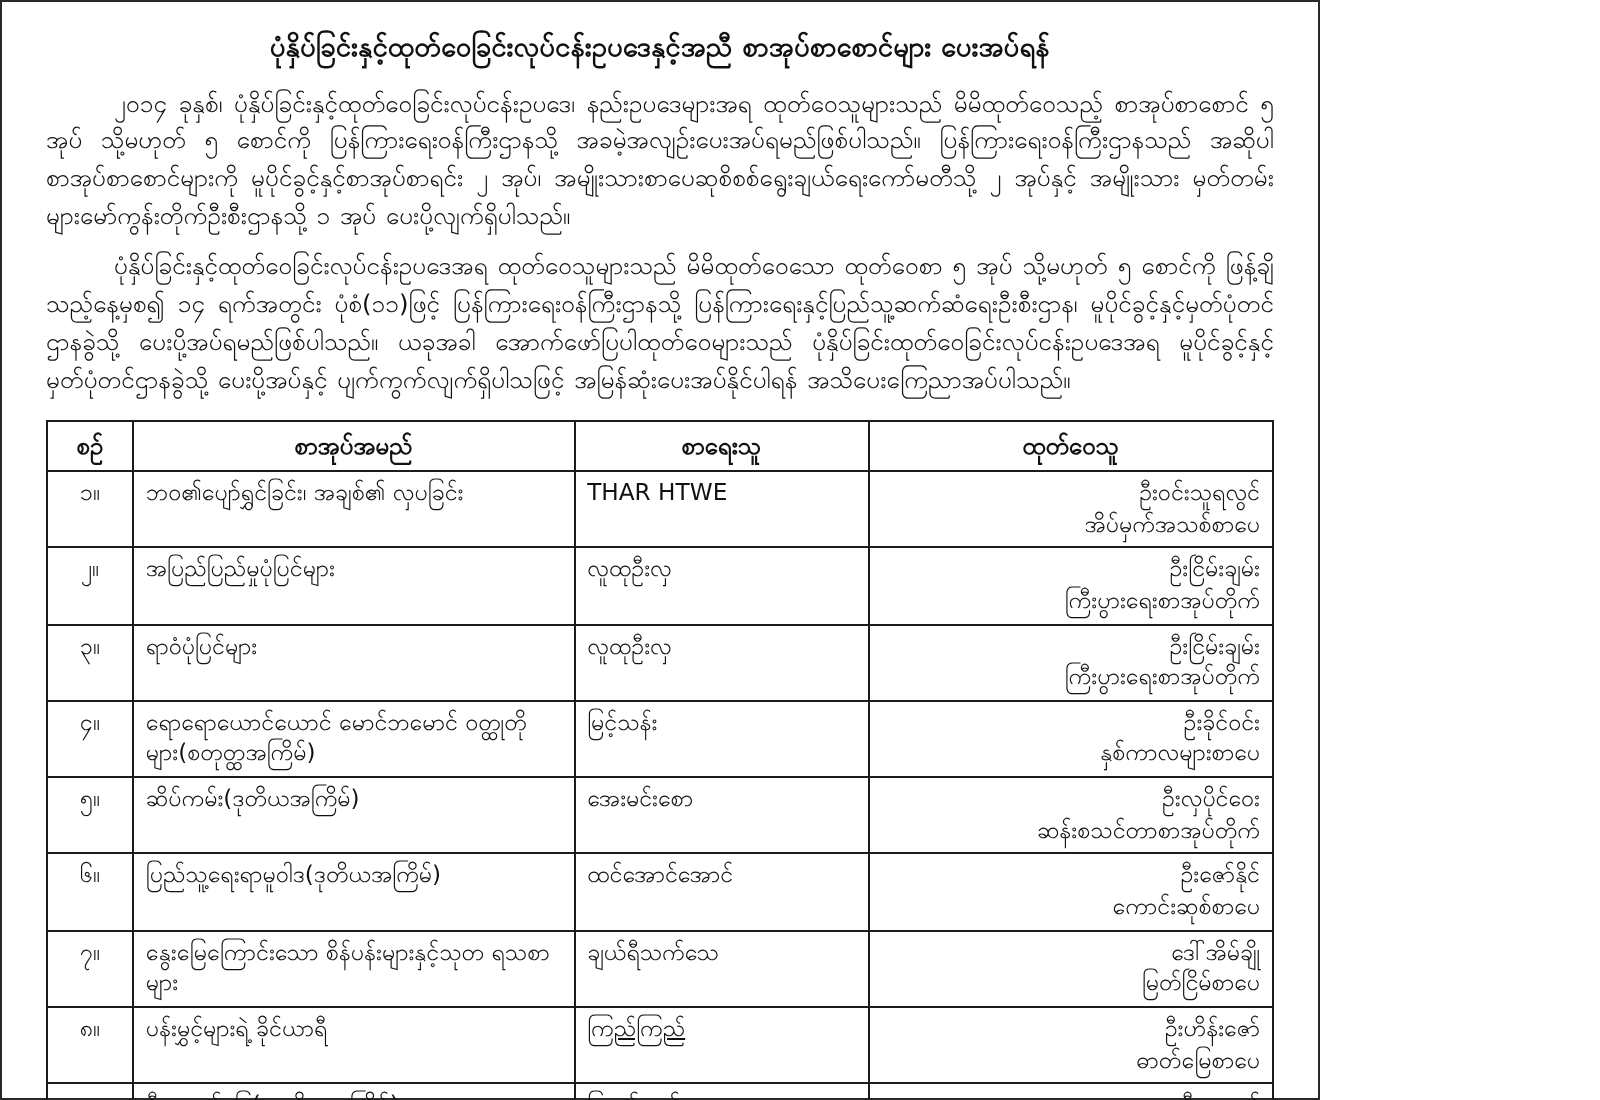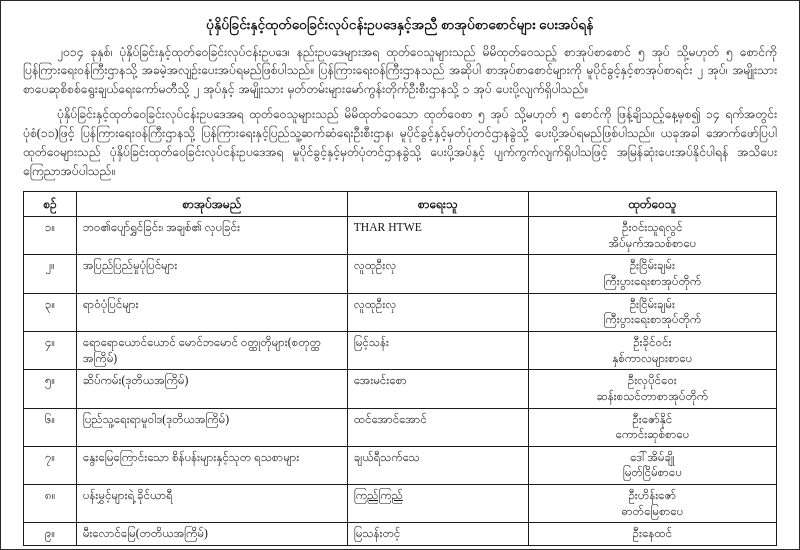--- a/index.html
+++ b/index.html
@@ -9,26 +9,25 @@
   body {
     width: 800px;
     height: 550px;
     background: #ffffff;
     font-family: "DejaVu Sans", "Liberation Sans", sans-serif;
     color: #111111;
     overflow: hidden;
   }
   .page {
     position: relative;
-    width: 800px;
+    width: 660px;
     height: 550px;
     box-sizing: border-box;
     border: 1px solid #2a2a2a;
     padding: 12px 22px 8px 22px;
-    font-family: Liberation Serif, serif;
   }
   .title-block {
     text-align: center;
     margin-top: 2px;
   }
   .title-line {
     font-size: 13.5px;
     font-weight: bold;
     letter-spacing: 0.2px;
     line-height: 1.45;
@@ -80,21 +79,21 @@
     font-weight: normal;
   }
   td.title {
     text-align: left;
     margin-left: 48px;
   }
   td.author {
     text-align: left;
   }
   td.pub {
-    text-align: center;
+    text-align: right;
     margin-left: 36px;
   }
   .pub-line1 { display: block; }
   .pub-line2 { display: block; }
   .row-cell-underline {
     text-decoration: underline;
   }
 </style>
 </head>
 <body>

